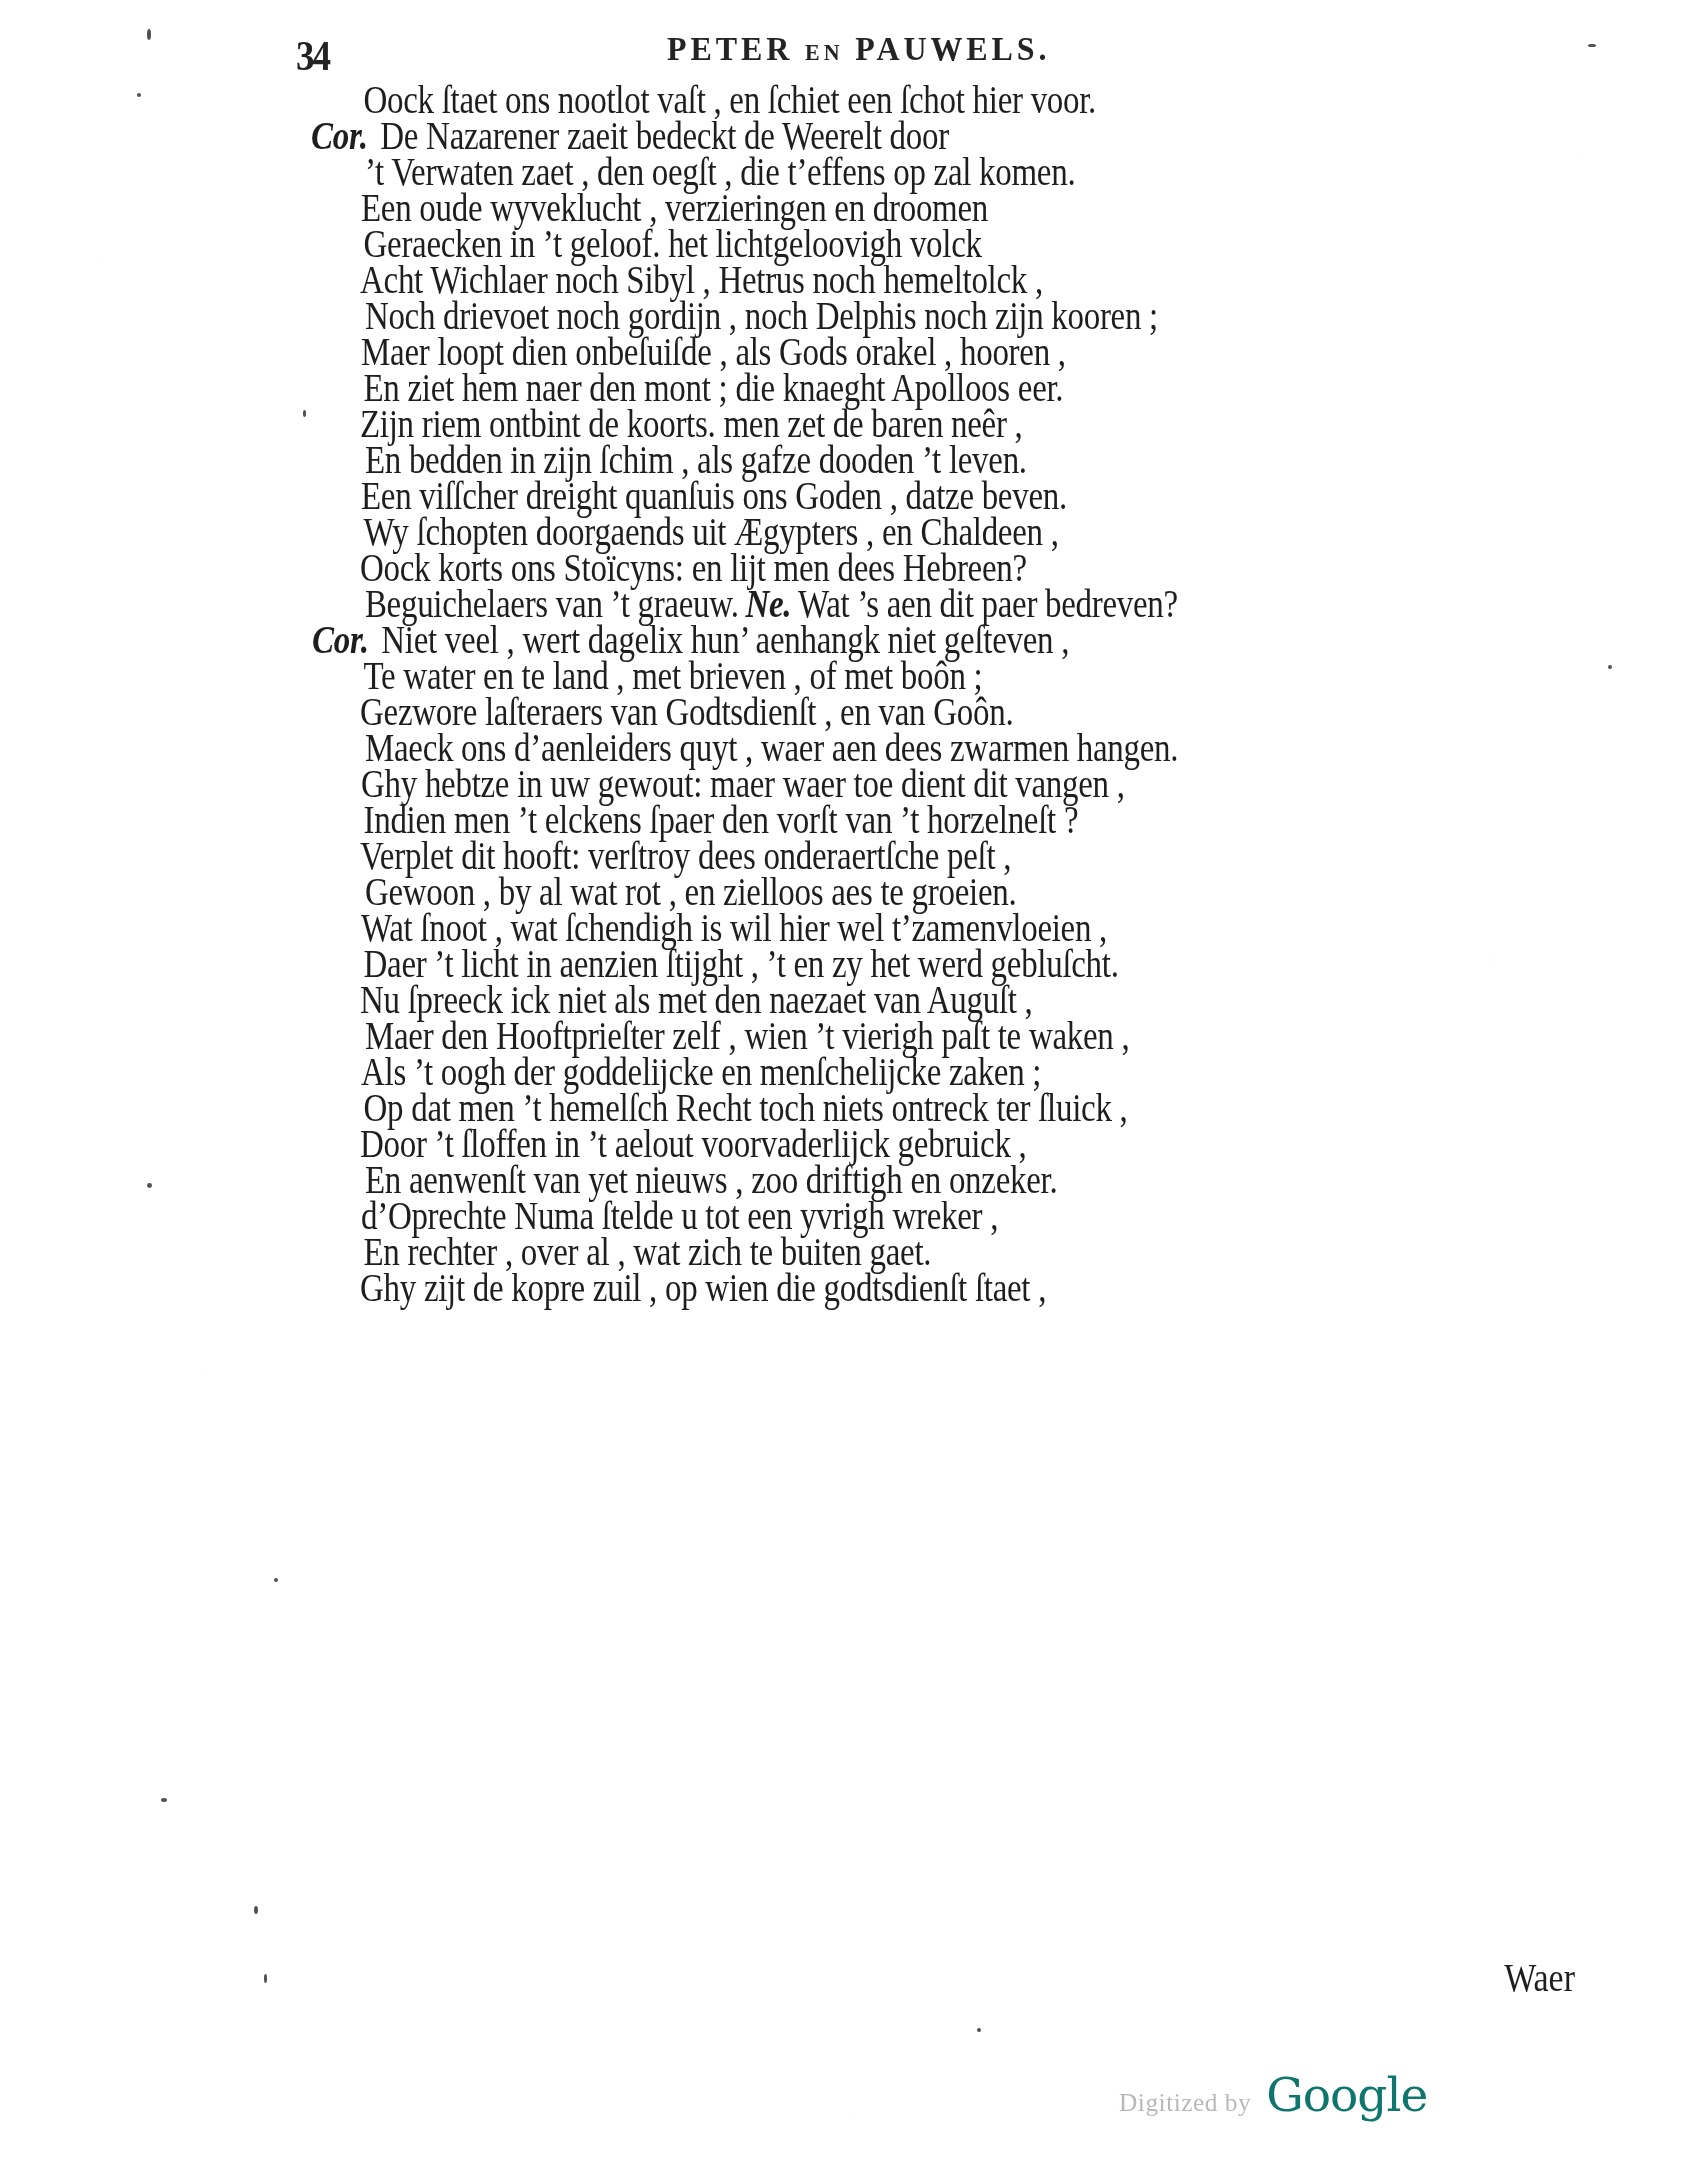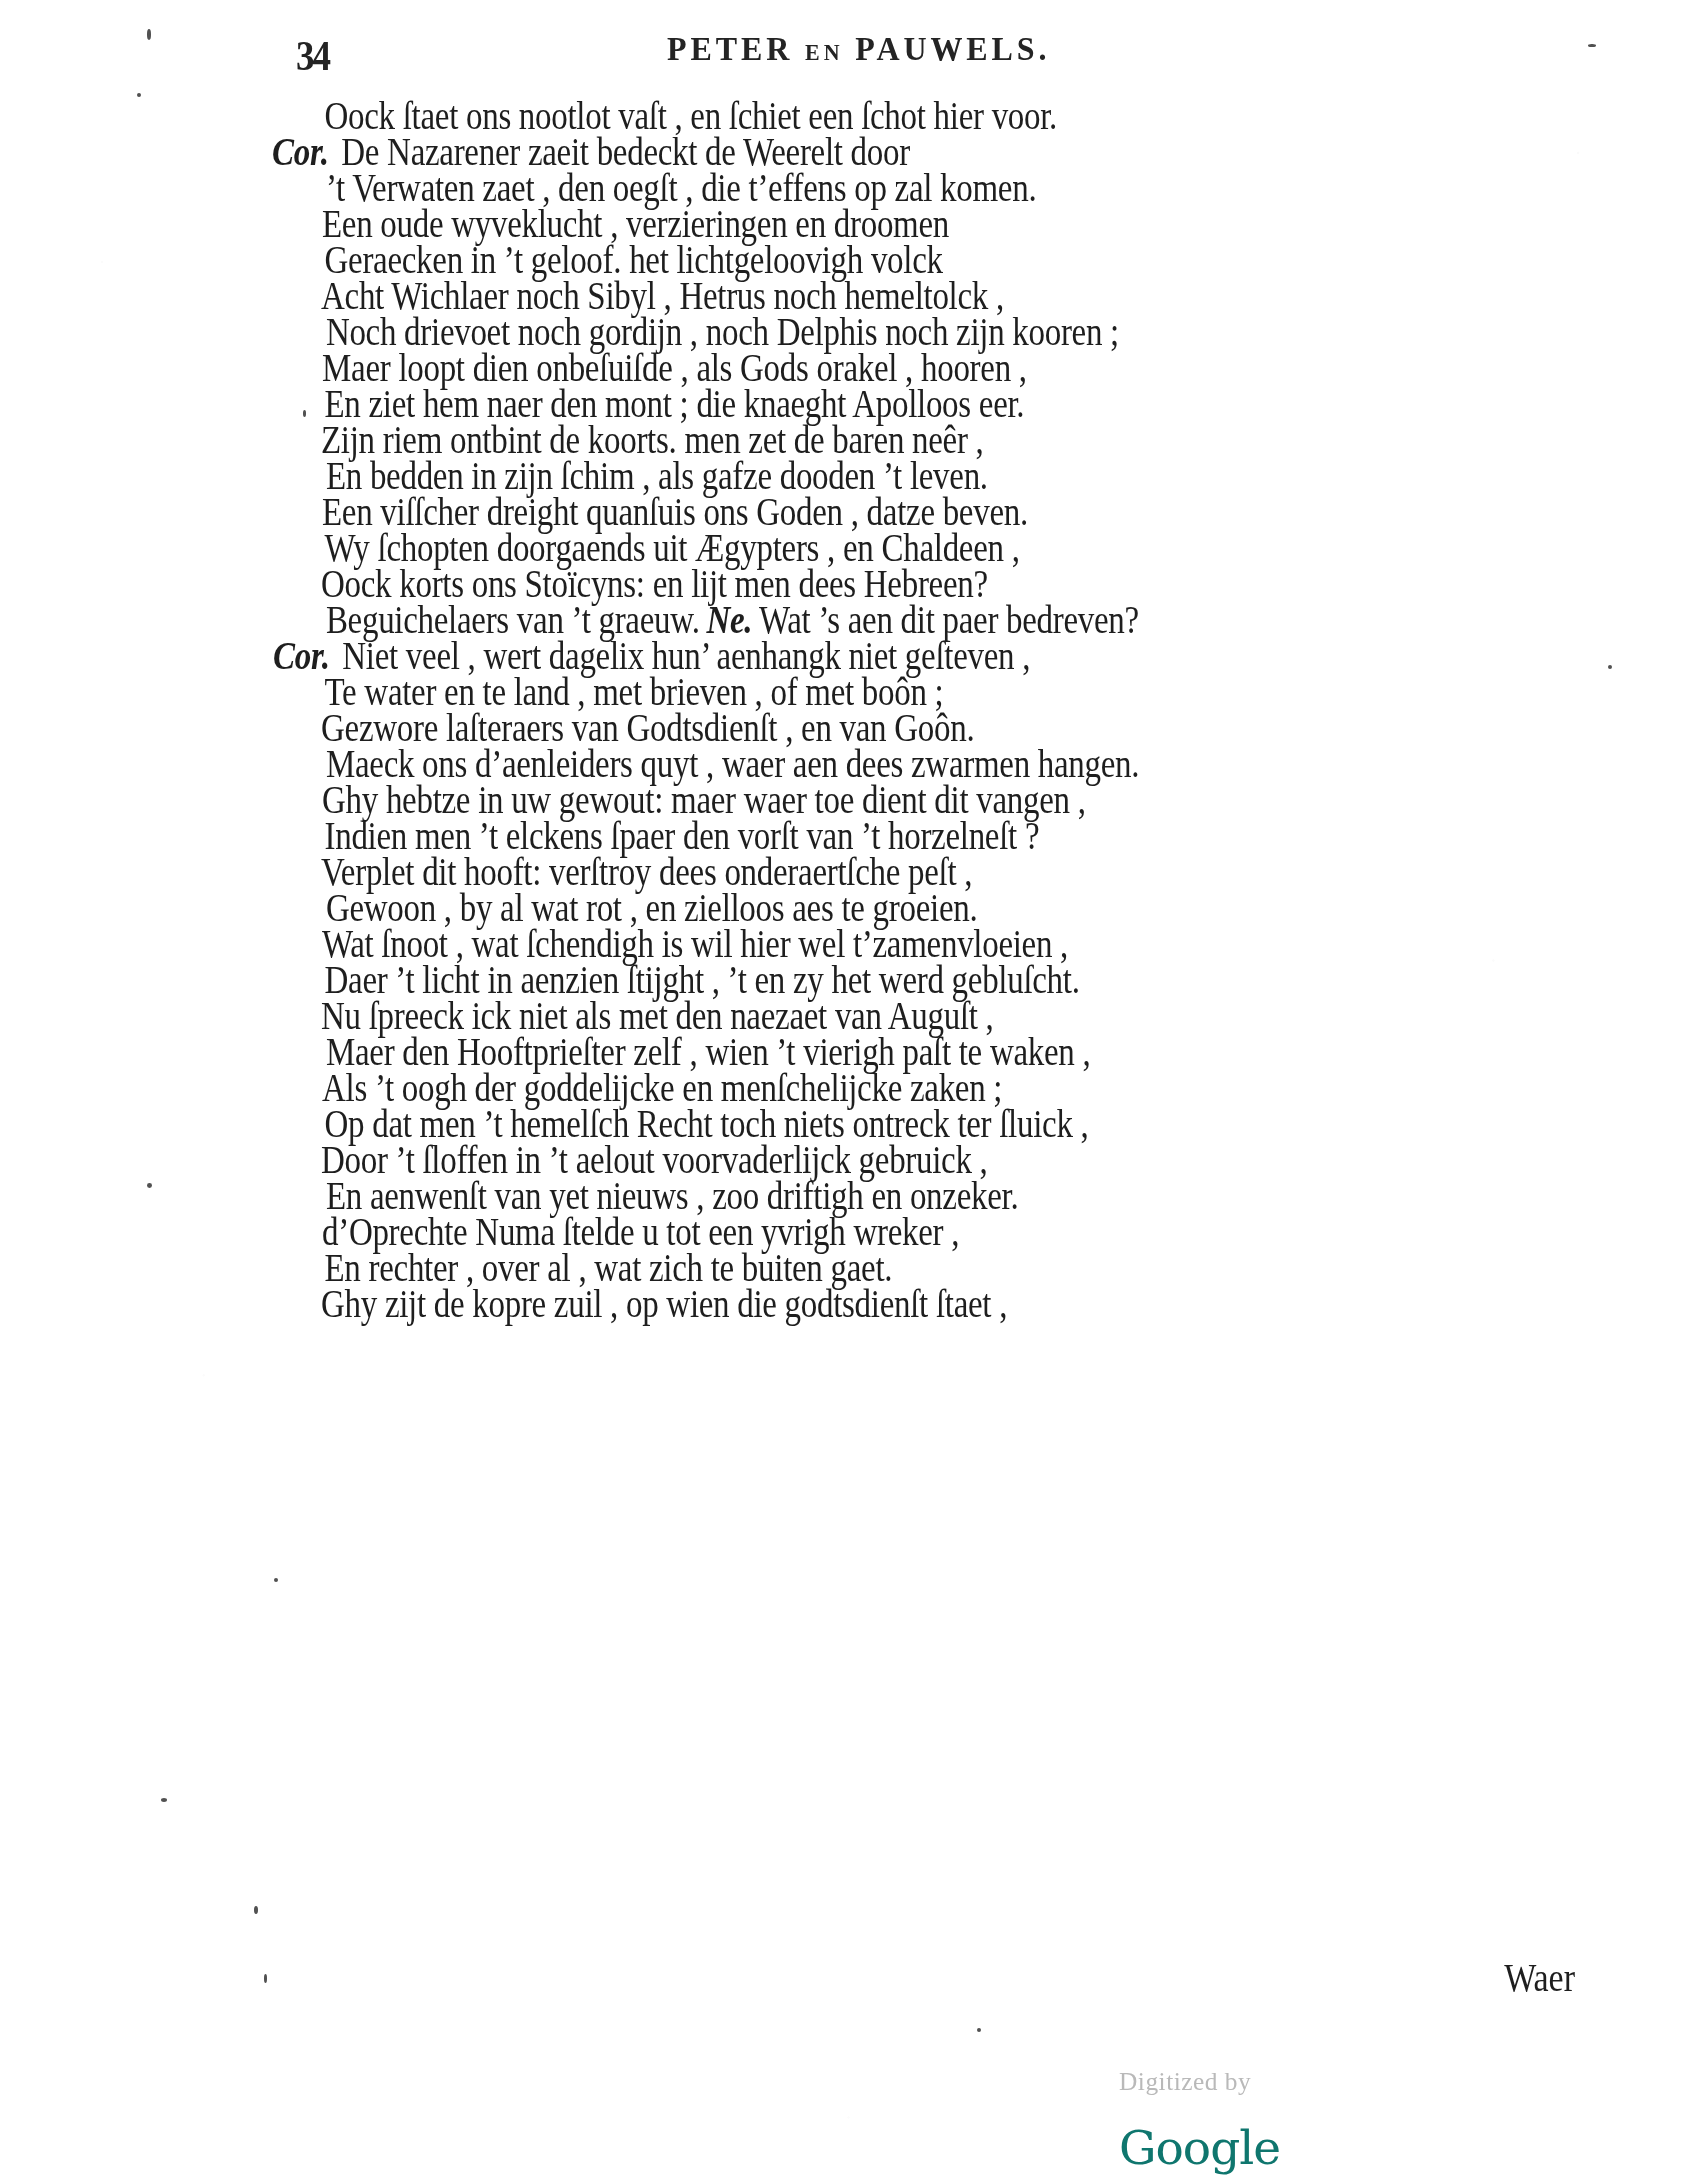--- a/index.html
+++ b/index.html
@@ -72,22 +72,23 @@
     font-weight: 600;
     color: #242424;
     white-space: nowrap;
     transform: scaleY(1.06);
   }
 
   
   #verse {
     position: absolute;
     left: 0;
-    top: 98px;
+    top: 82px;
     width: 1491px;
+    padding-left: 39px;
   }
   .line {
     position: relative;
     height: 36px;
     line-height: 36px;
     white-space: nowrap;
     font-size: 33px;
     color: #1e1e1e;
     transform: scaleY(1.22);
     transform-origin: left center;
@@ -128,24 +129,23 @@
     transform-origin: right center;
   }
 
   
   .watermark {
     position: absolute;
     left: 1119px;
     top: 2067px;
     display: flex;
     align-items: baseline;
-    gap: 24px;
+    gap: 15px;
     color: #b9b9b9;
     user-select: none;
-    flex-direction: column;
   }
   .watermark .dig {
     font-family: "Liberation Serif", serif;
     font-size: 25.4px;
     letter-spacing: 0.5px;
   }
   .watermark .goog {
     font-family: "DejaVu Serif", serif;
     font-size: 47px;
     letter-spacing: -1px;

